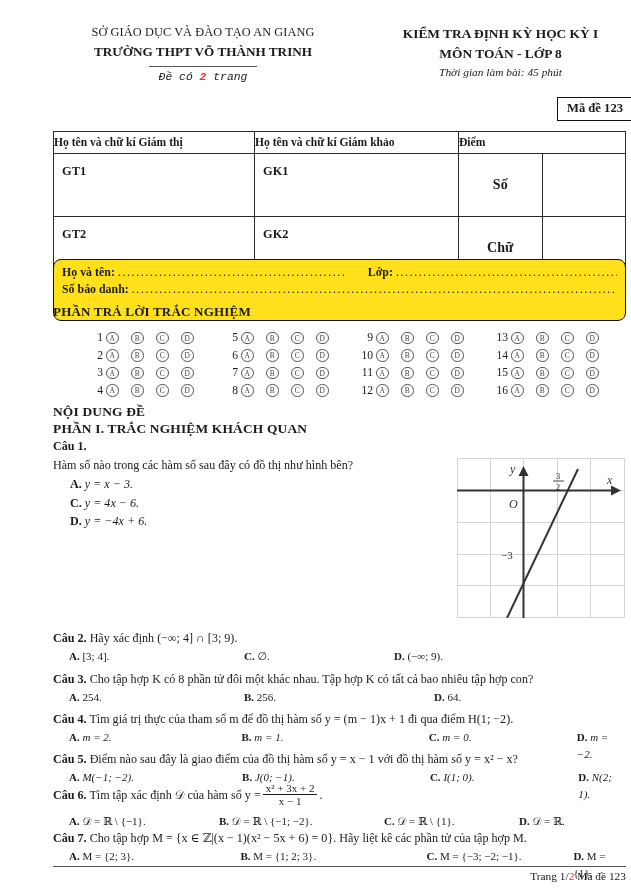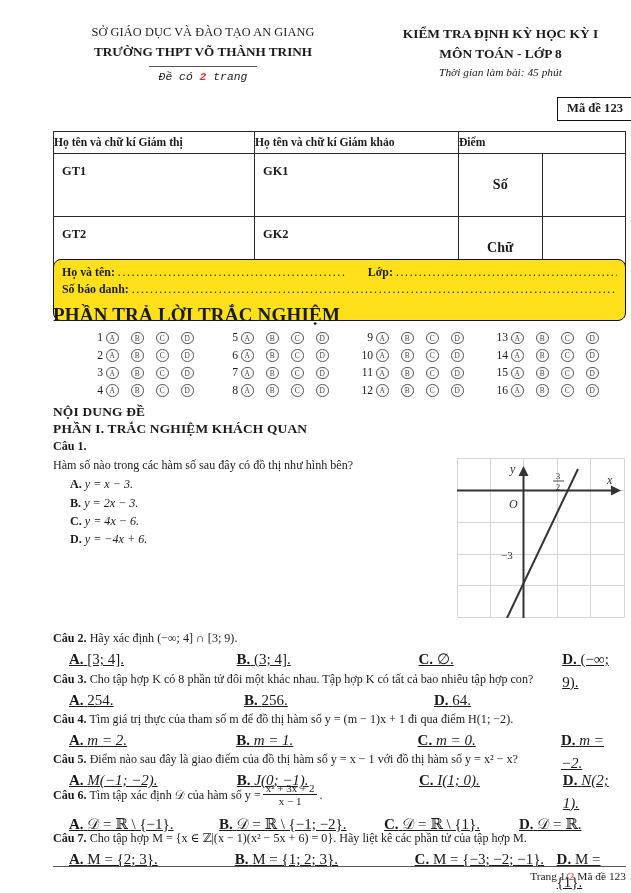--- a/index.html
+++ b/index.html
@@ -166,21 +166,21 @@
     white-space: nowrap;
     letter-spacing: 1.6px;
     font-weight: normal;
     padding-left: 3px;
   }
 
   
   .sect-head {
     position: absolute;
     left: 29px;
-    font-size: 19px;
+    font-size: 13px;
     font-weight: bold;
     letter-spacing: .2px;
   }
   #answer-head { top: 304px; }
   #content-head { top: 404px; font-size: 13.4px; }
   #part1-head { top: 421px; font-size: 13.4px; }
 
   
   .bubble-grid {
     position: absolute;
@@ -221,21 +221,21 @@
     font-size: 12.1px;
     line-height: 1.5;
   }
   .q .qlabel { font-weight: bold; }
   .stem { display: block; }
   .opts {
     display: flex;
     padding-left: 16px;
     margin-top: 1px;
   }
-  .opt { font-size: 15px; text-decoration: underline; }
+  .opt { font-size: 11px; }
   .opt b { font-weight: bold; }
   .w150 { width: 150px; }
   .w175 { width: 175px; }
   .w190 { width: 190px; }
   .w165 { width: 165px; }
   .w135 { width: 135px; }
 
   i.mi { font-style: italic; }
 
   
@@ -470,21 +470,20 @@
     </div>
 
   <div class="sect-head" id="content-head">NỘI DUNG ĐỀ</div>
   <div class="sect-head" id="part1-head">PHẦN I. TRẮC NGHIỆM KHÁCH QUAN</div>
 
   <div class="q" id="q1">
     <span class="qlabel">Câu 1.</span>
     <span class="stem">Hàm số nào trong các hàm số sau đây có đồ thị như hình bên?</span>
     <div class="q1opts">
       <div><b>A.</b> <i class="mi">y = x − 3.</i></div>
-      <div><b>B.</b> <i class="mi">y = 2x − 3.</i></div>
       <div><b>C.</b> <i class="mi">y = 4x − 6.</i></div>
       <div><b>D.</b> <i class="mi">y = −4x + 6.</i></div>
     </div>
   </div>
 
   <div class="figure">
     <svg width="168" height="160" viewBox="0 0 168 160" xmlns="http://www.w3.org/2000/svg">
 
       <g stroke="#d4d4d4" stroke-width="1">
         <line x1="0.5" y1="0.5" x2="0.5" y2="159.5"></line>
@@ -521,21 +520,20 @@
         <text x="101" y="32" font-family="Liberation Serif, serif" font-size="9" fill="#333" text-anchor="middle">2</text>
       </g>
     </svg>
   </div>
 
   <div class="q" id="q2" style="top:629px; width:573px;">
     <span class="qlabel">Câu 2.</span>
     <span>Hãy xác định (−∞; 4] ∩ [3; 9).</span>
     <div class="opts">
       <div class="opt w175"><b>A.</b> <span>[3; 4].</span></div>
-      <div class="opt w190"><b>B.</b> <span>(3; 4].</span></div>
       <div class="opt w150"><b>C.</b> <span>∅.</span></div>
       <div class="opt"><b>D.</b> <span>(−∞; 9).</span></div>
     </div>
   </div>
 
   <div class="q" id="q3" style="top:670px; width:573px;">
     <span class="qlabel">Câu 3.</span>
     <span>Cho tập hợp K có 8 phần tử đôi một khác nhau. Tập hợp K có tất cả bao nhiêu tập hợp con?</span>
     <div class="opts">
       <div class="opt w175"><b>A.</b> <span>254.</span></div>

